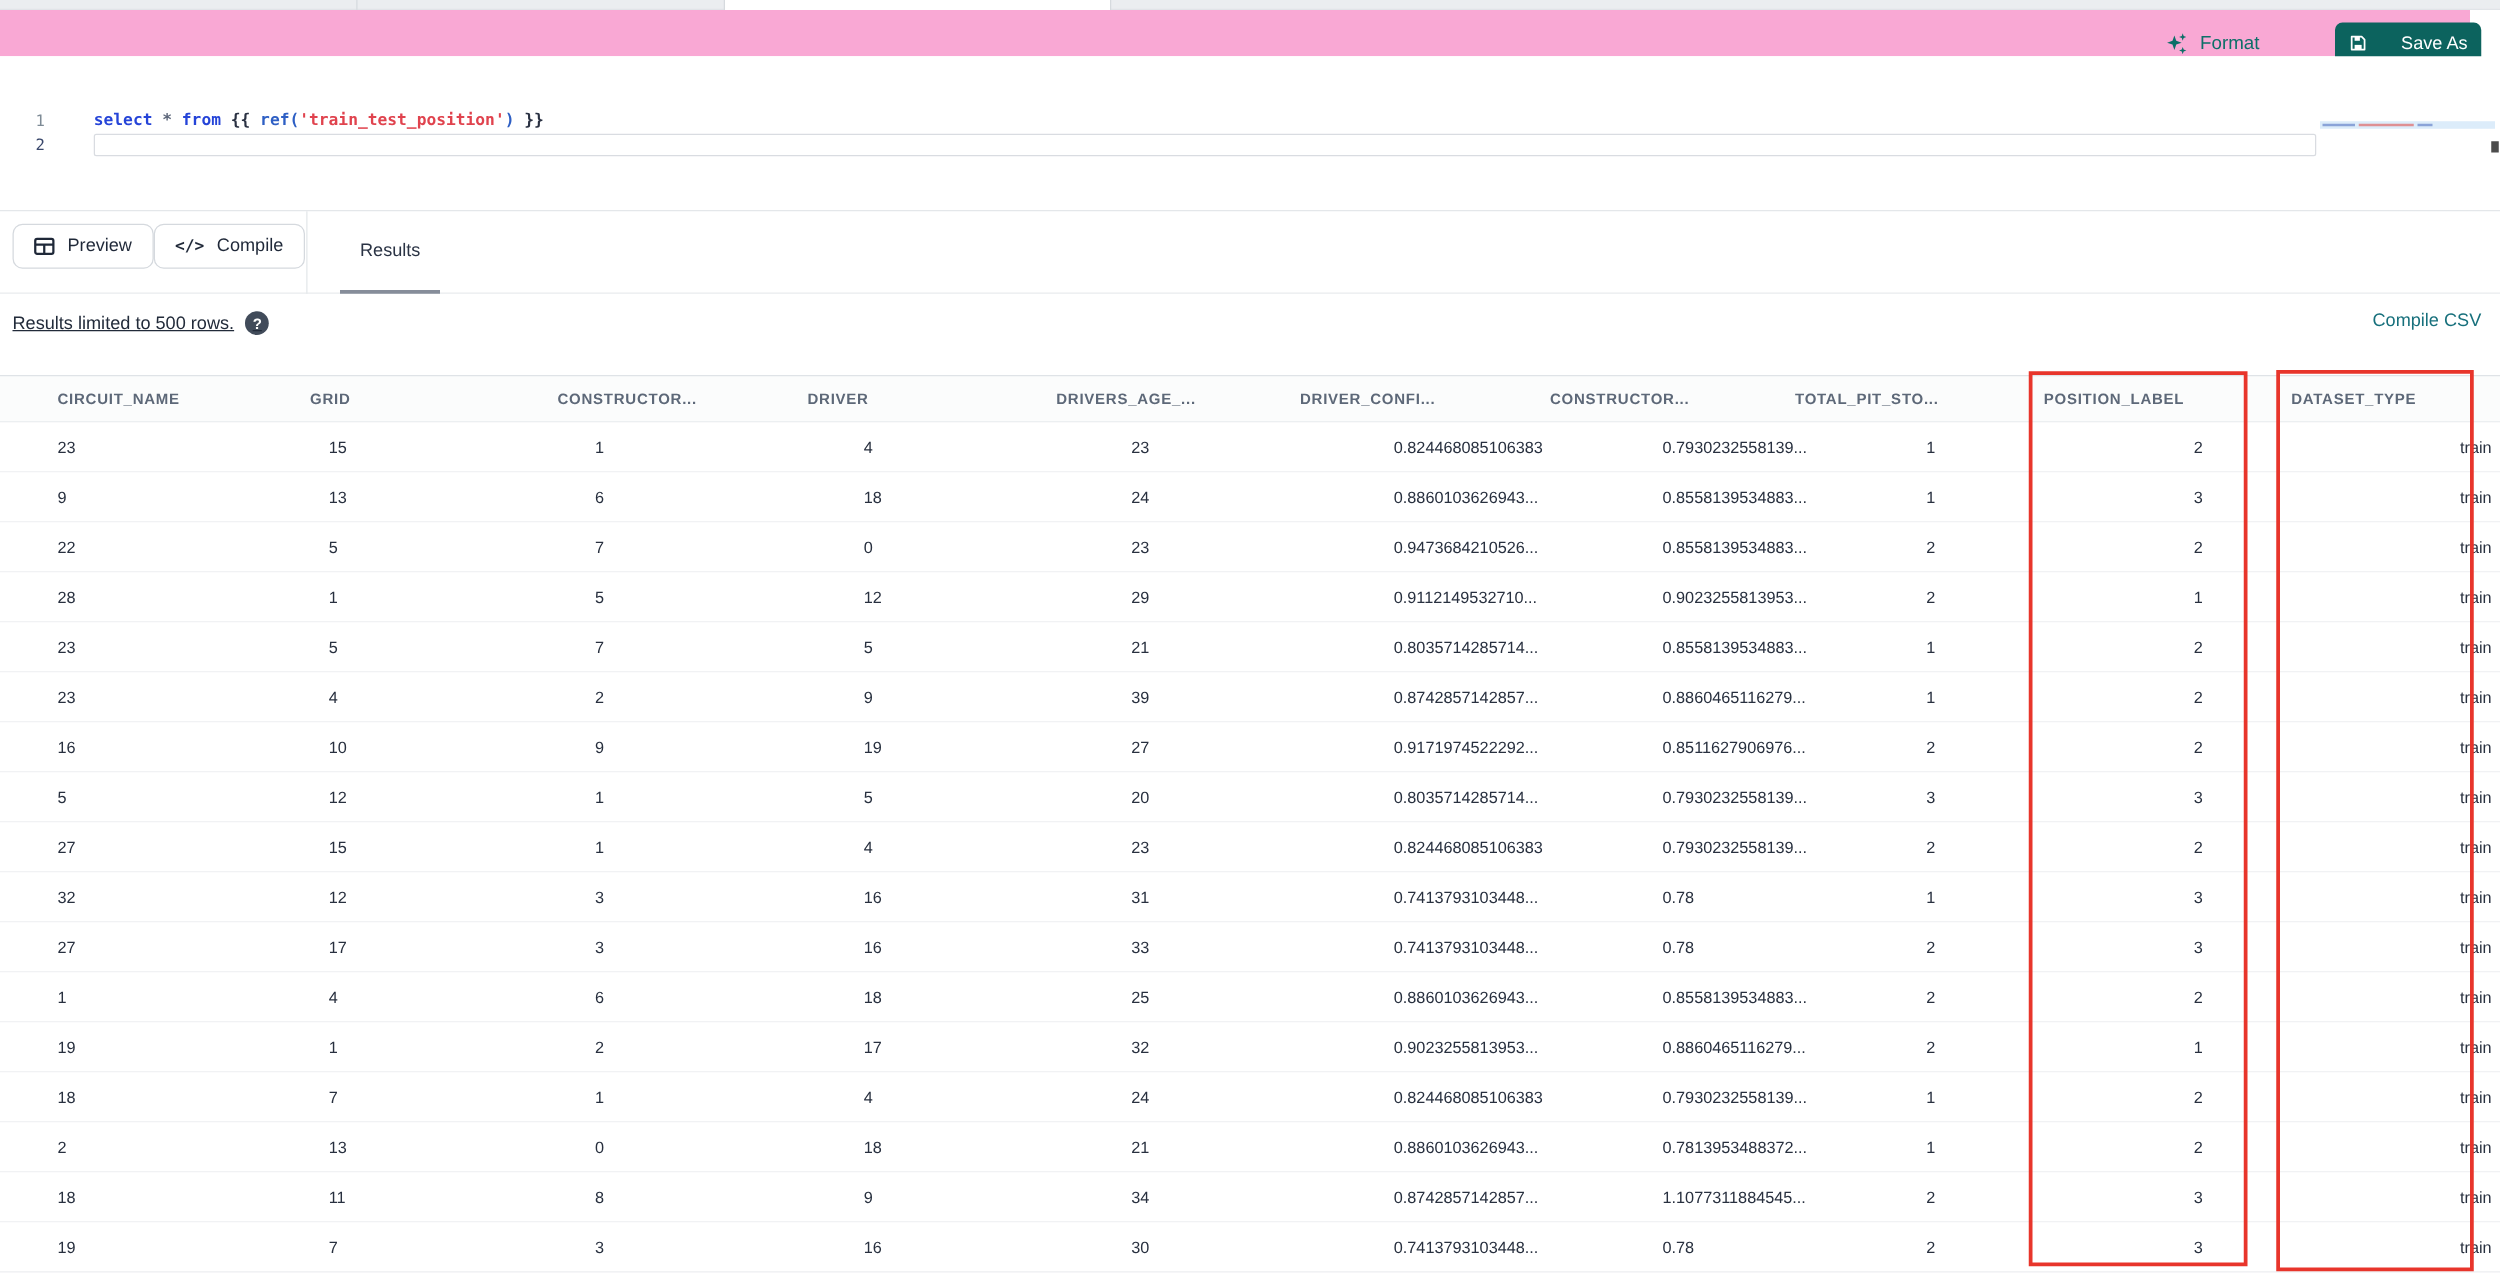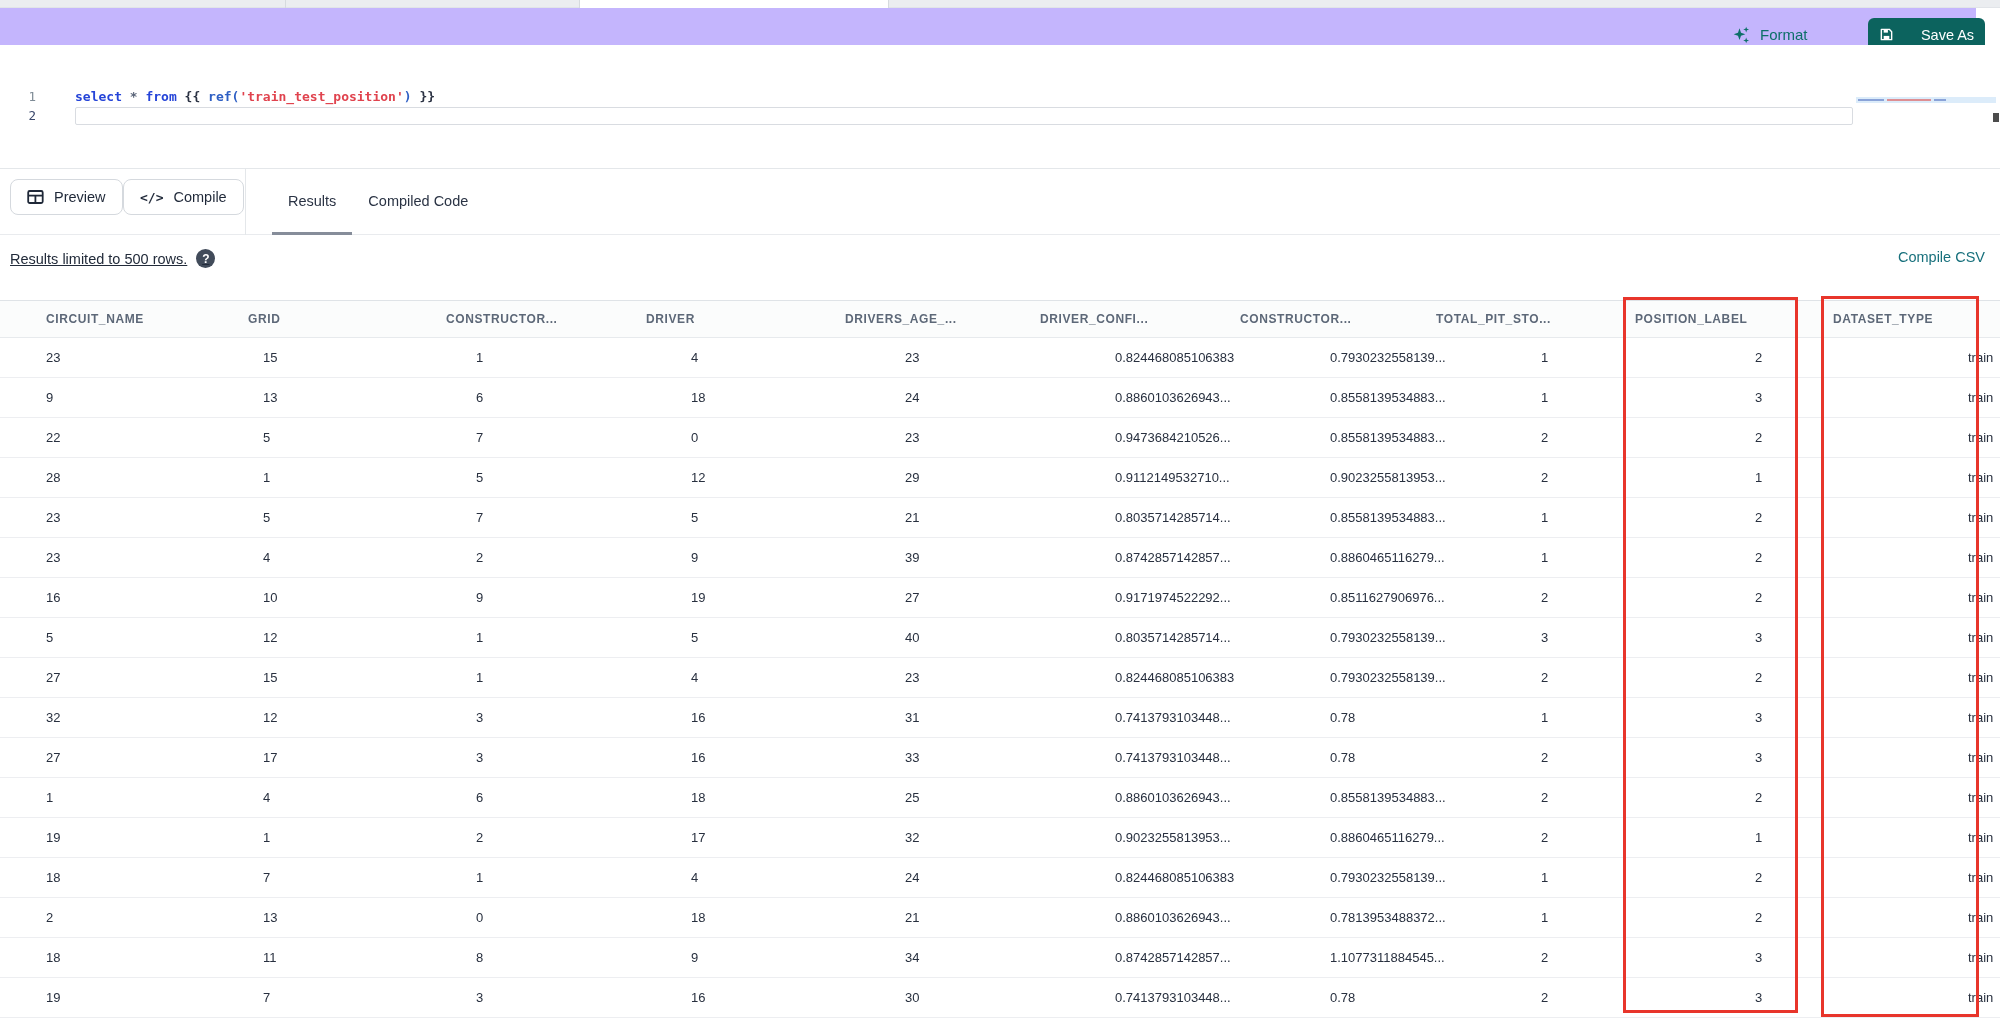--- a/index.html
+++ b/index.html
@@ -4,21 +4,21 @@
 <style>
   * { box-sizing: border-box; margin: 0; padding: 0; }
   html,body { width:2000px; height:1020px; background:#ffffff; font-family:"Liberation Sans",sans-serif; position:relative; overflow:hidden; color:#28303f; }
 
   
   .top-strip { position:absolute; left:0; top:0; width:2000px; height:8px; background:#ebedf0; border-bottom:1px solid #e1e4e8; }
   .top-strip .active-seg { position:absolute; left:580px; top:0; width:308px; height:8px; background:#ffffff; }
   .top-strip .sep { position:absolute; top:0; width:1px; height:8px; background:#d6dade; }
 
   
-  .toolbar { position:absolute; left:0; top:8px; width:1976px; height:37px; background:#c4b5fd;text-decoration:underline; }
+  .toolbar { position:absolute; left:0; top:8px; width:1976px; height:37px; background:#f9a8d4;text-decoration:underline; }
   .format-btn { position:absolute; left:1732px; top:8px; height:37px; display:flex; align-items:center; gap:8px; color:#0d6f68; font-size:15px; cursor:pointer; }
   .saveas-btn { position:absolute; left:1868px; top:10px; width:117px; height:33px; background:#0c635e; border:none; border-radius:6px; color:#ffffff; font-size:14.5px; font-weight:500; display:flex; align-items:center; justify-content:center; gap:27px; cursor:pointer; font-family:"Liberation Sans",sans-serif; }
 
   
   .editor { position:absolute; left:0; top:45px; width:2000px; height:123px; background:#ffffff; }
   .gutter-num { position:absolute; width:20px; text-align:right; font-family:"DejaVu Sans Mono",monospace; font-size:12.5px; }
   .ln1 { left:16px; top:44px; color:#7e8b96; }
   .ln2 { left:16px; top:63px; color:#39476b; }
   .code-line { position:absolute; left:75px; top:43px; font-family:"DejaVu Sans Mono",monospace; font-size:13px; font-weight:bold; white-space:pre; line-height:17px; }
   .tok-keyword { color:#2544d8; }
@@ -120,21 +120,20 @@
     </span>
     <span>Preview</span>
   </button>
   <button class="panel-btn compile-btn">
     <span class="compile-glyph">&lt;/&gt;</span>
     <span>Compile</span>
   </button>
   <div class="vert-divider"></div>
   <div class="results-tabs">
       <div class="tab active">Results</div>
-      <div class="tab">Compiled Code</div>
     </div>
 </div>
 
 <div class="limit-note">
   <span>Results limited to 500 rows.</span>
   <span class="help-icon">?</span>
 </div>
 <div class="download-csv">Compile CSV</div>
 
 <div class="results-table">
@@ -233,21 +232,21 @@
         <div class="td">0.8511627906976...</div>
         <div class="td">2</div>
         <div class="td">2</div>
         <div class="td">train</div>
       </div>
       <div class="tr">
         <div class="td">5</div>
         <div class="td">12</div>
         <div class="td">1</div>
         <div class="td">5</div>
-        <div class="td">40</div>
+        <div class="td">20</div>
         <div class="td">0.8035714285714...</div>
         <div class="td">0.7930232558139...</div>
         <div class="td">3</div>
         <div class="td">3</div>
         <div class="td">train</div>
       </div>
       <div class="tr">
         <div class="td">27</div>
         <div class="td">15</div>
         <div class="td">1</div>

